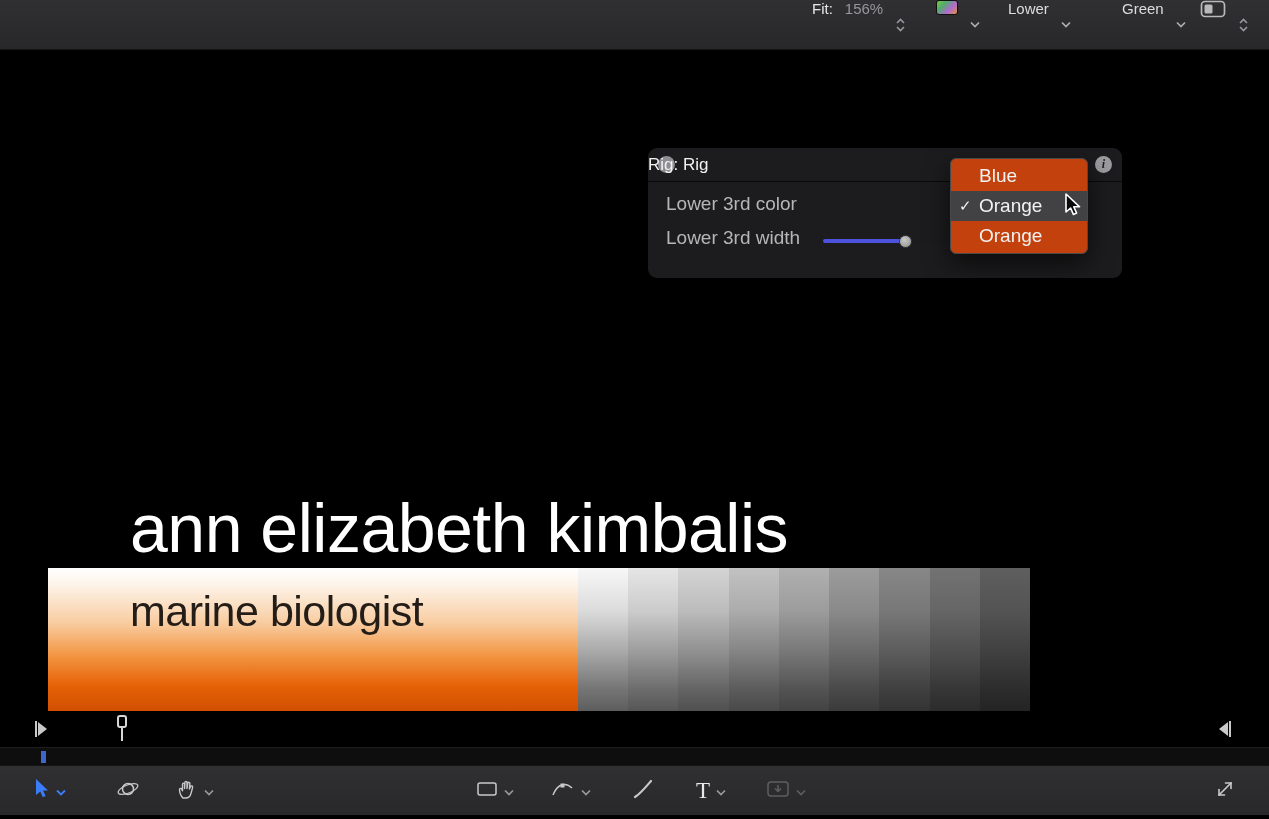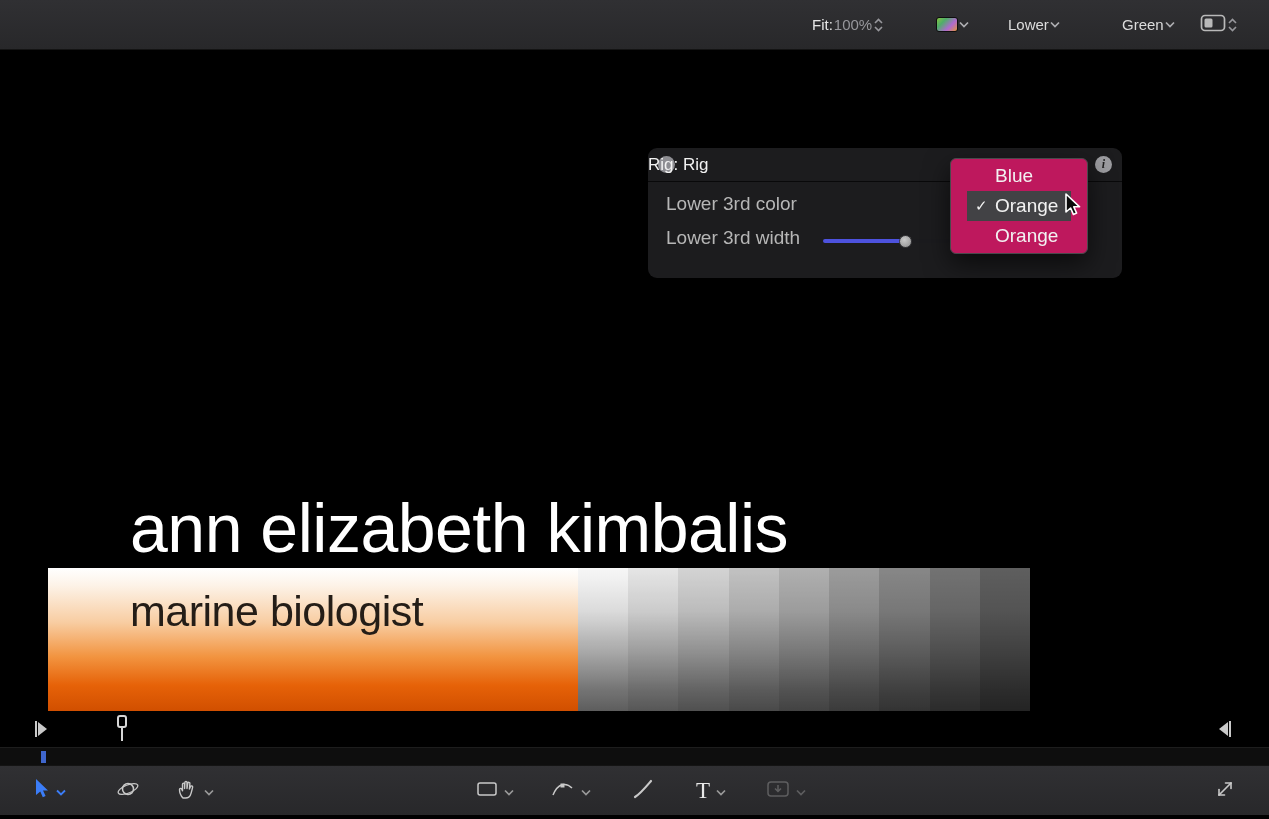--- a/index.html
+++ b/index.html
@@ -15,21 +15,21 @@
   
   .toolbar {
     position:absolute; left:0; width:1269px; height:50px;
     background:linear-gradient(180deg,#303033 0%,#28282a 100%);
   }
   .toolbar.top { top:0; border-bottom:1px solid #141414; }
   .toolbar.bottom { top:765px; border-top:1px solid #141414; }
 
   .tctl {
     position:absolute; top:0; height:49px;
-    display:flex; align-items:center; gap:1px;
+    display:flex; gap:12px;
     color:#dcdcdc; font-size:15px; cursor:default; white-space:nowrap;
   }
   .fit-label { color:#e6e6e6; }
   .zoom-val { color:#97979c; }
   .menu-chev { display:flex; align-items:center; }
 
   .color-swatch {
     width:22px; height:15px; border-radius:3px;
     border:1px solid #0e0e0e;
     background:linear-gradient(135deg,#86c440 0%,#4fae6a 30%,#b06ad0 65%,#e0953c 100%);
@@ -105,22 +105,22 @@
   .slider-thumb {
     position:absolute; right:-6.5px; top:-4.5px;
     width:13px; height:13px; border-radius:50%;
     background:radial-gradient(circle at 40% 35%, #c9c9c9, #8e8e8e);
     border:1px solid #39393c;
   }
 
   
   .menu {
     position:absolute; left:950px; top:158px; width:138px;
-    background:#be185d; border:1px solid #49494c; border-radius:6px;
-    padding:2px 16px; z-index:10; box-shadow:0 10px 26px rgba(0,0,0,.6);
+    background:#c2410c; border:1px solid #49494c; border-radius:6px;
+    padding:2px 0; z-index:10; box-shadow:0 10px 26px rgba(0,0,0,.6);
   }
   .menu-item {
     height:30px; display:flex; align-items:center; padding:0 8px;
     color:#f2f2f2; font-size:19px;
   }
   .menu-item.selected { background:#424245; }
   .menu-item .check { width:20px; font-size:15px; color:#f2f2f2; }
 
   .cursor { position:absolute; left:1060px; top:192px; z-index:30; }
 
@@ -150,21 +150,21 @@
   }
   .dimmed { opacity:.45; }
 </style>
 </head>
 <body>
 
 <div class="toolbar top">
 
   <div class="tctl" style="left:812px;">
     <span class="fit-label">Fit:</span>
-    <span class="zoom-val">100%</span>
+    <span class="zoom-val">156%</span>
     <span class="menu-chev">
       <svg width="11" height="14" viewBox="0 0 11 14" fill="none" stroke="#97979c" stroke-width="1.6">
           <path d="M2,5 L5.5,1.5 L9,5"></path>
           <path d="M2,9 L5.5,12.5 L9,9"></path>
         </svg>
     </span>
   </div>
 
   <div class="tctl" style="left:936px;">
     <span class="color-swatch"></span>

